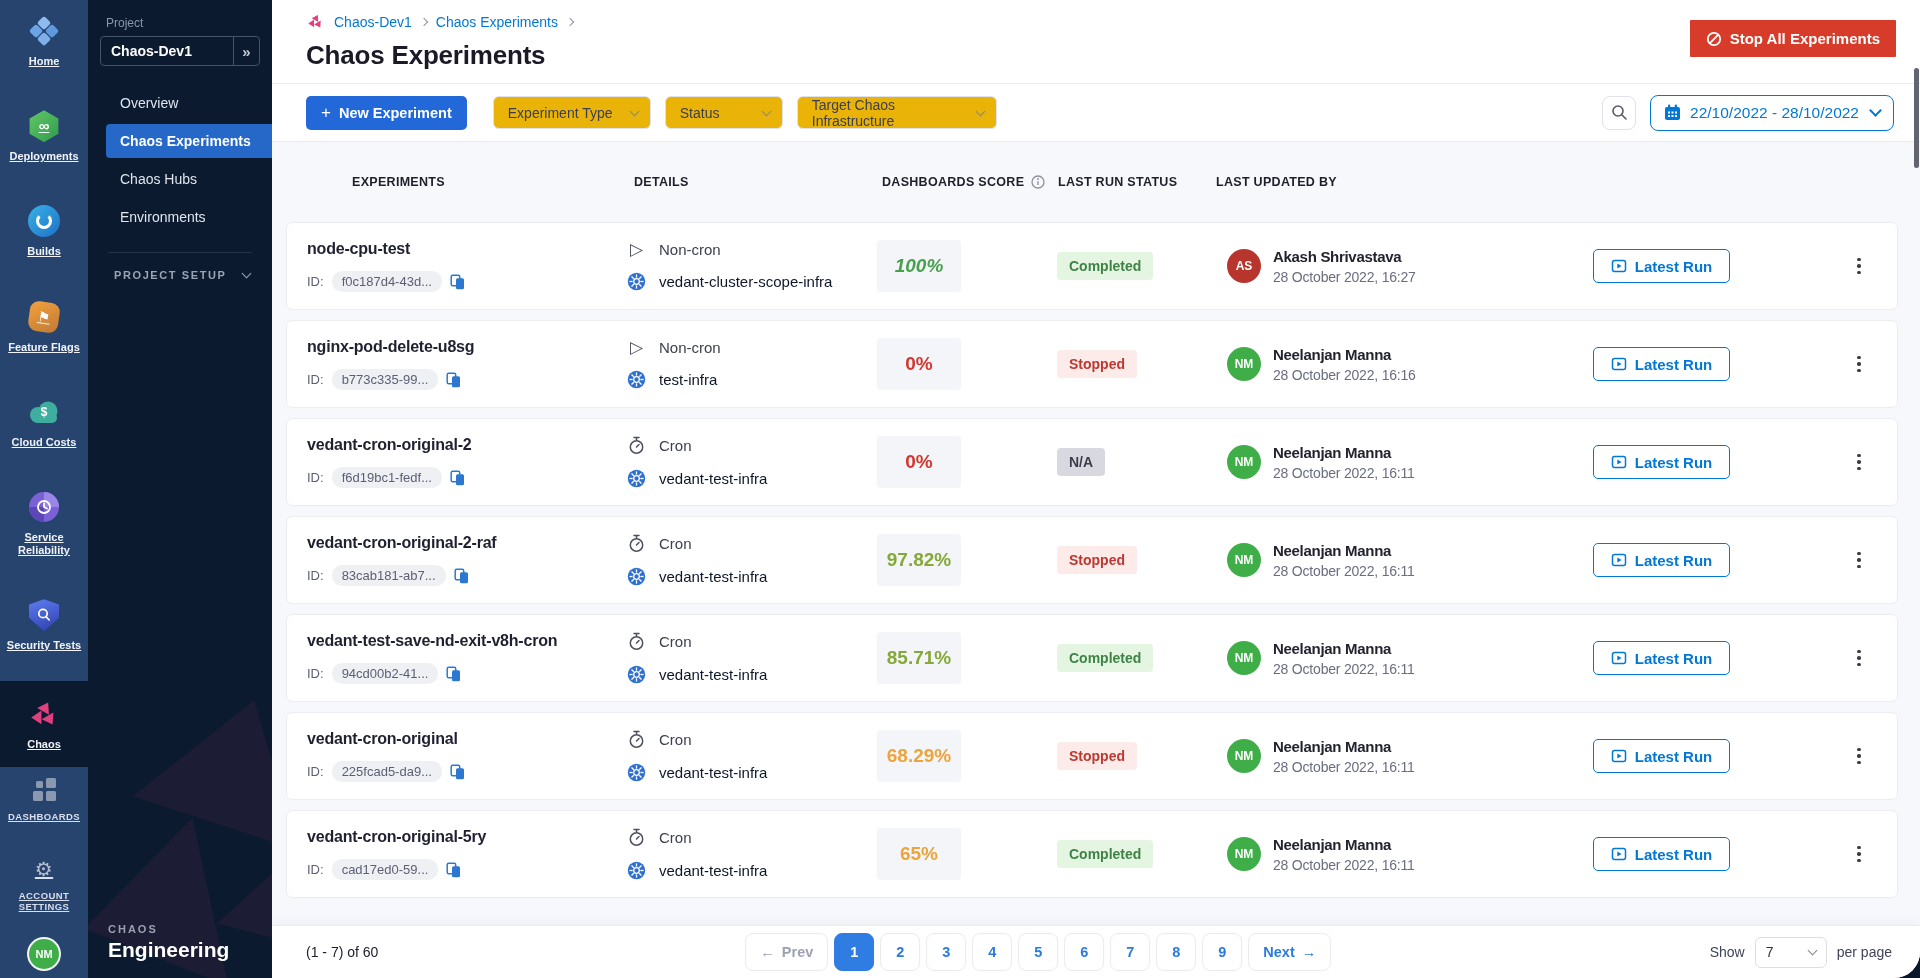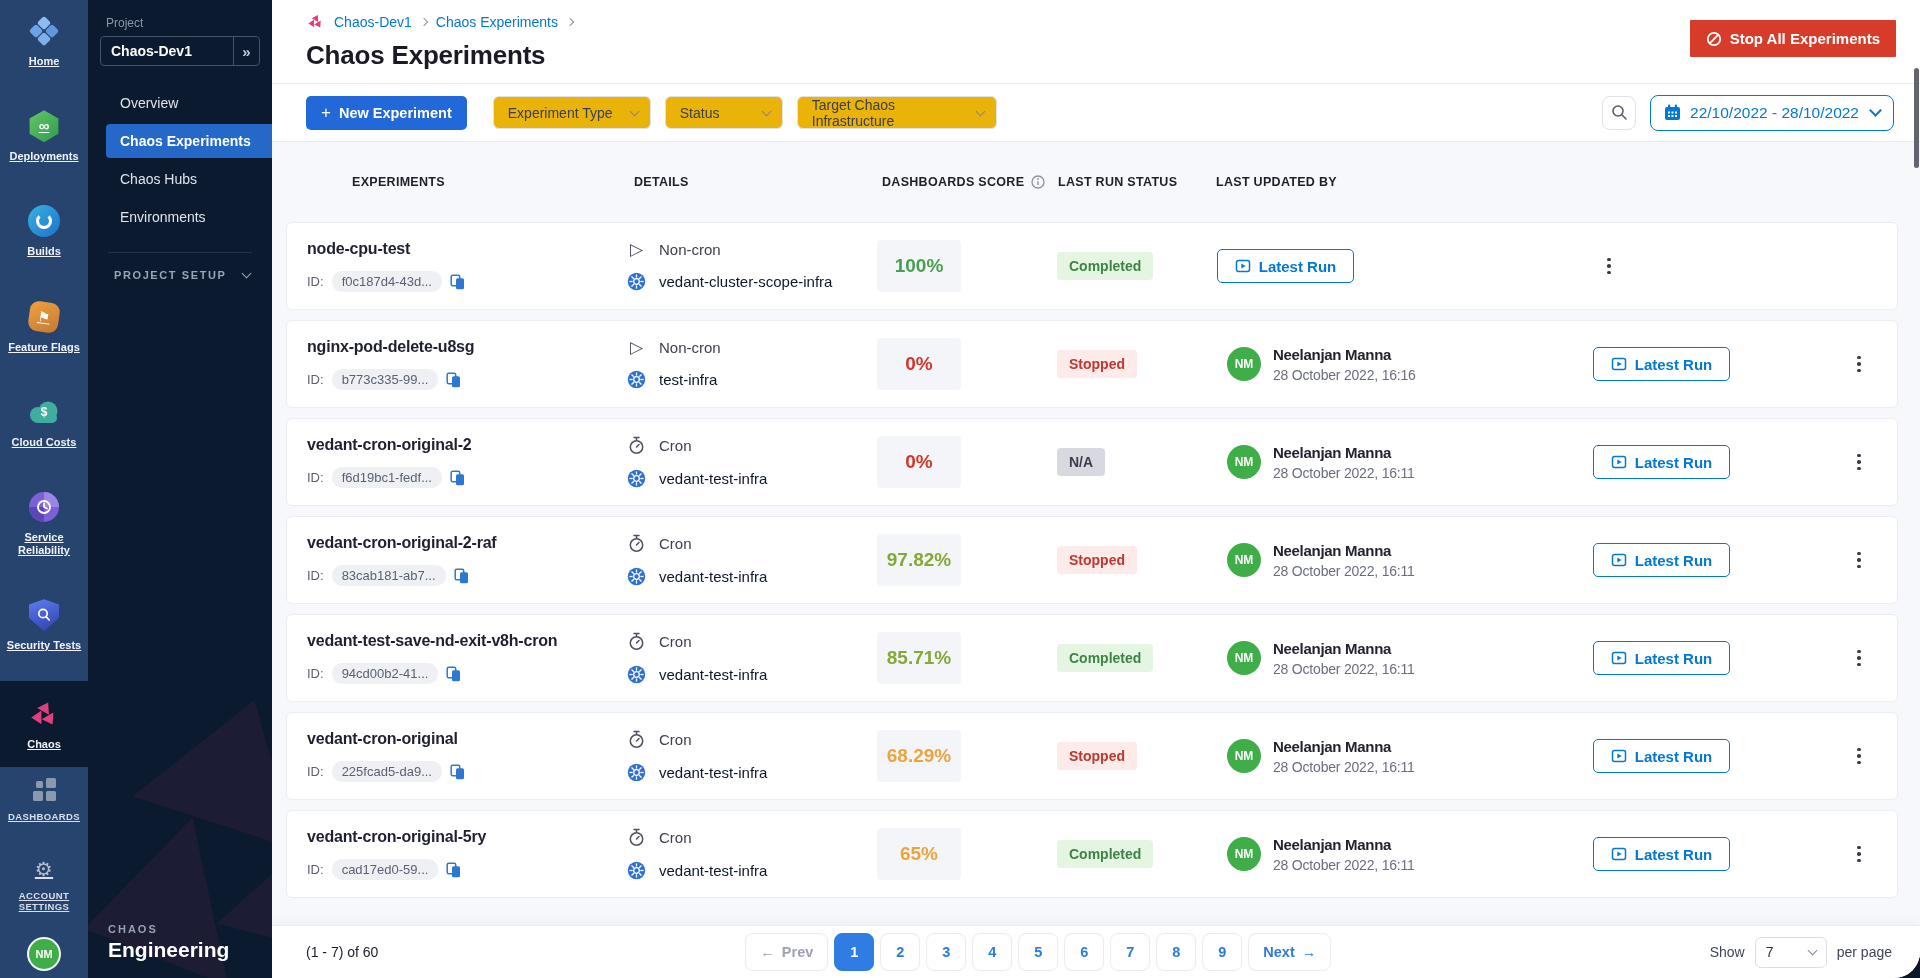--- a/index.html
+++ b/index.html
@@ -75,21 +75,21 @@
   .cell-exp { display:flex; flex-direction:column; gap:13px; }
   .exp-name { font-size:16px; font-weight:700; color:#1f2030; letter-spacing:-.2px; }
   .exp-idrow { display:flex; align-items:center; gap:8px; font-size:13px; color:#5c5f72; }
   .id-pill { background:#eef0f4; border-radius:10px; padding:3px 10px; }
   .cell-details { display:flex; flex-direction:column; gap:14px; }
   .det-row { display:flex; align-items:center; gap:13px; font-size:15px; color:#3d404f; }
   .det-row .infra-link { color:#0f172a; }
   .icon-play { font-size:17px; color:#4c4f5e; line-height:1; width:19px; text-align:center; font-family:"DejaVu Sans",sans-serif; }
   .icon-cron { width:19px; display:flex; justify-content:center; }
   .score-box { width:84px; height:52px; background:#f4f5f8; border-radius:4px; display:flex; align-items:center; justify-content:center; font-size:19px; font-weight:700; }
-  .score-box.green { color:#47a04b; } .score-box.olive { color:#85a838; }
+  .score-box.green { color:#47a04b;font-style:italic; } .score-box.olive { color:#85a838; }
   .score-box.orange { color:#eda43c; } .score-box.red { color:#d2362e; }
   .badge { display:inline-block; padding:6px 12px; border-radius:4px; font-size:14px; font-weight:600; justify-self:start; }
   .badge.completed { background:#e4f6e2; color:#3e8345; }
   .badge.stopped { background:#fcebe8; color:#bd3830; }
   .badge.na { background:#d8d9e0; color:#3c3d4c; }
   .cell-user { display:flex; align-items:center; gap:12px; padding-left:10px; }
   .user-avatar { width:34px; height:34px; border-radius:50%; color:#fff; font-size:12px; font-weight:700; display:flex; align-items:center; justify-content:center; flex:none; }
   .user-avatar.red { background:#b7352c; } .user-avatar.green { background:#3fae49; }
   .user-name { font-size:15px; font-weight:700; color:#22232f; letter-spacing:-.3px; }
   .user-date { font-size:14px; color:#6a6d80; margin-top:4px; letter-spacing:-.2px; }
@@ -393,20 +393,27 @@
                   </g>
                 </svg>
               </span>
               <a class="infra-link clickable">vedant-cluster-scope-infra</a>
             </div>
           </div>
           <div>
             <div class="score-box green">100%</div>
           </div>
           <div class="badge completed">Completed</div>
+          <div class="cell-user">
+            <span class="user-avatar red">AS</span>
+            <span>
+              <div class="user-name">Akash Shrivastava</div>
+              <div class="user-date">28 October 2022, 16:27</div>
+            </span>
+          </div>
           <div>
             <button class="latest-run clickable">
               <span style="display:flex;">
                 <svg width="16" height="16" viewBox="0 0 16 16">
                   <rect x="1.5" y="2.5" width="13" height="11" rx="2" fill="none" stroke="#0278d5" stroke-width="1.5"></rect>
                   <path d="M6.3 5.6 L10.6 8 L6.3 10.4 Z" fill="#0278d5"></path>
                 </svg>
               </span>
               <span>Latest Run</span>
             </button>

